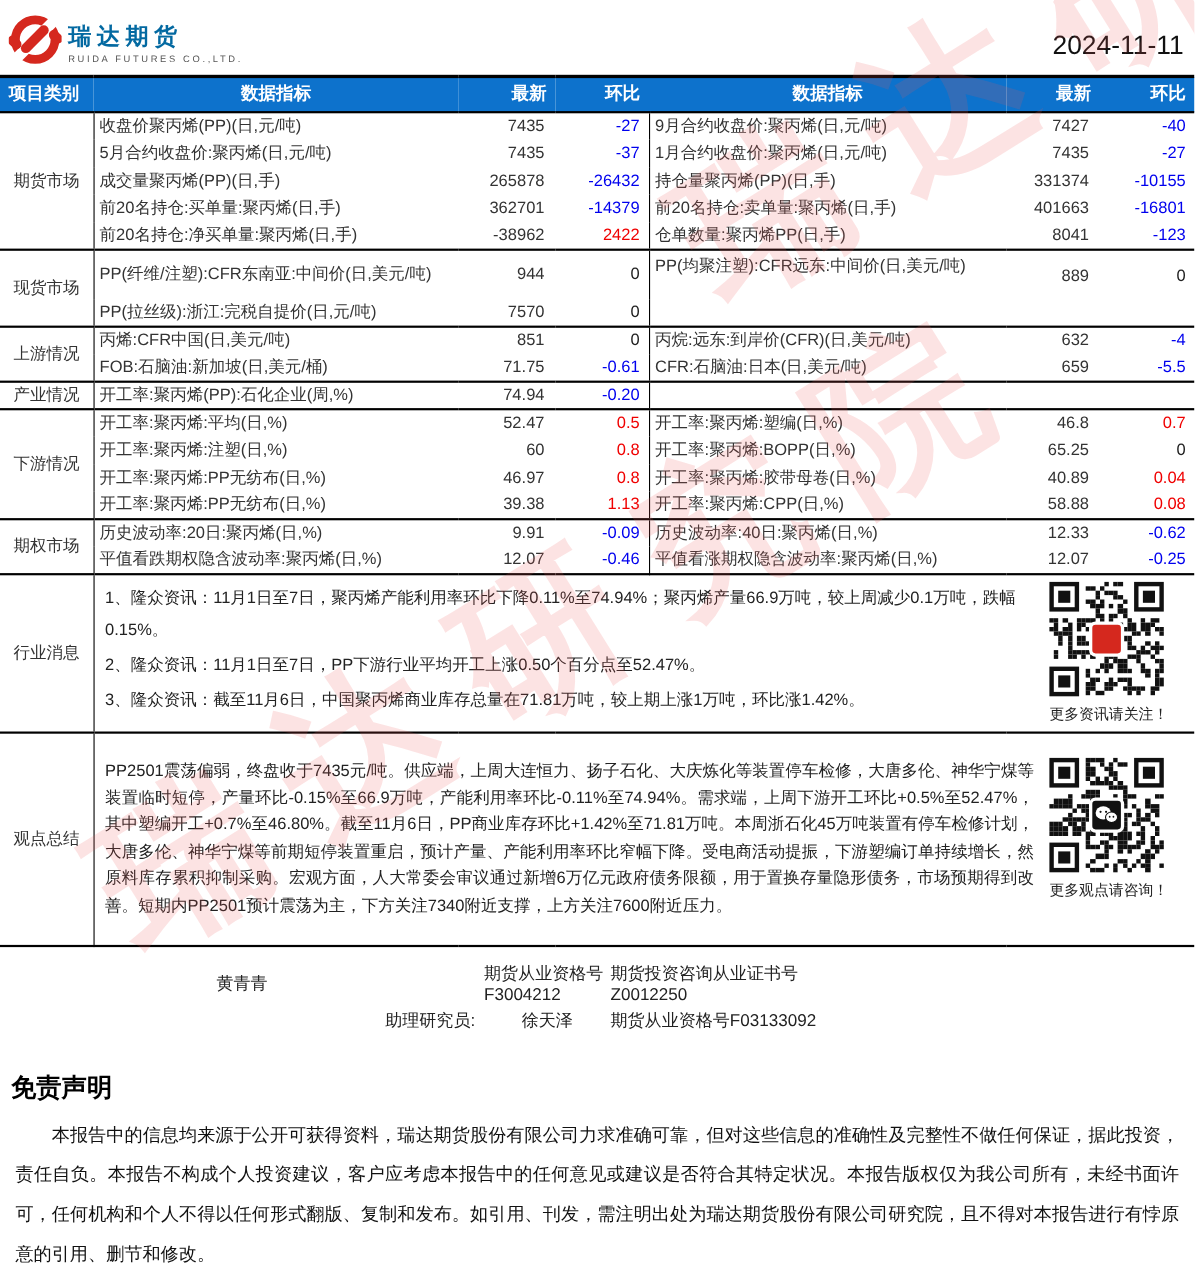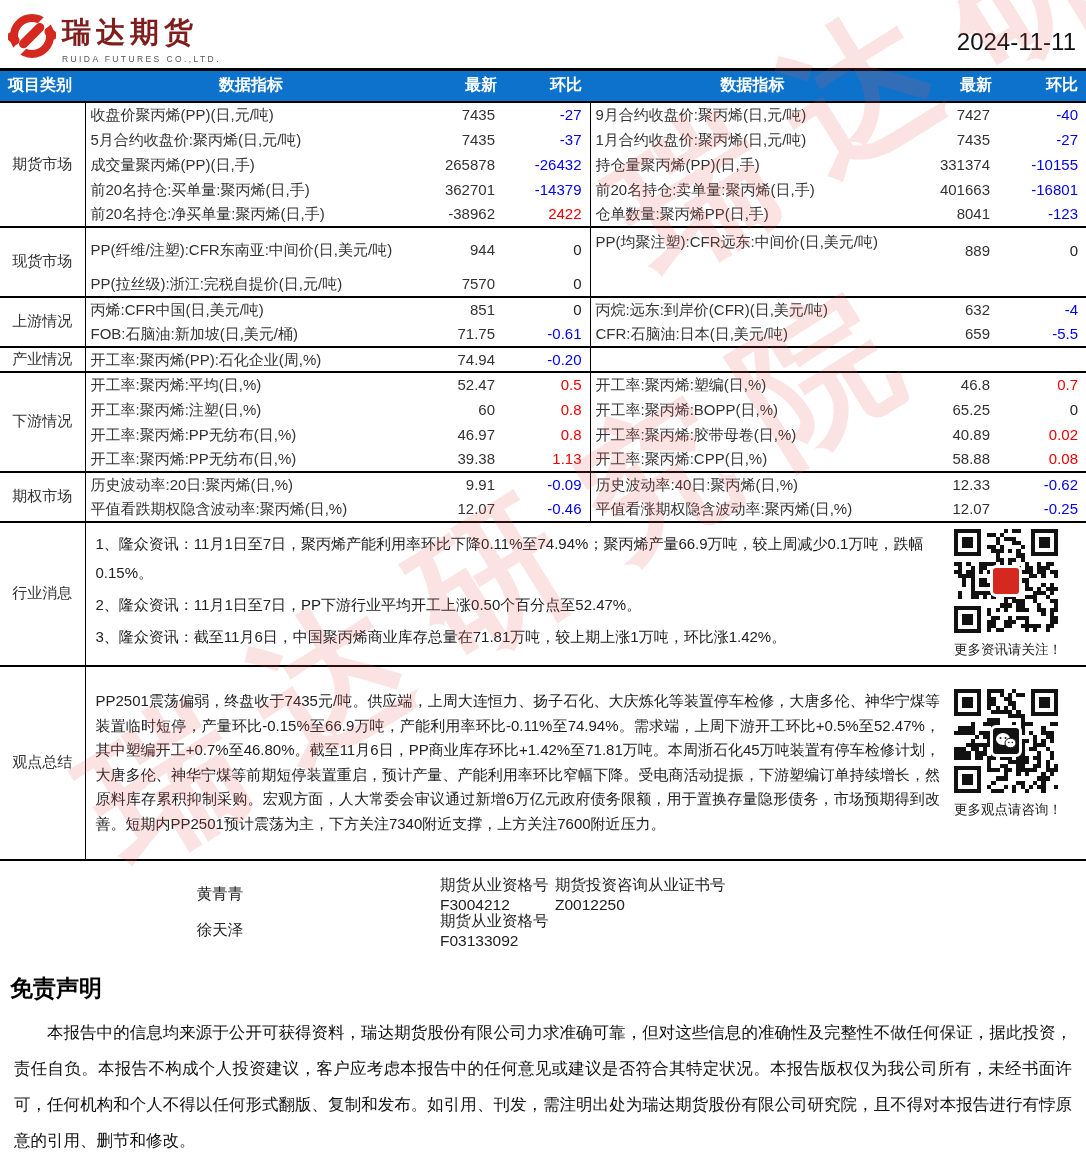--- a/index.html
+++ b/index.html
@@ -11,21 +11,21 @@
   .wm { position:absolute; z-index:3; pointer-events:none; font-size:150px; font-weight:bold;
         letter-spacing:42px; color:rgba(240,90,90,0.17); white-space:nowrap;
         font-family:"DejaVu Serif","Liberation Serif",serif; }
   .wm1 { top:-120px; left:560px; transform:rotate(-32deg); }
   .wm2 { top:470px; left:30px; transform:rotate(-32deg); }
 
   
   .hdr { position:relative; height:68px; }
   .brand { position:absolute; left:8px; top:12px; display:flex; align-items:center; }
   .brand-txt { margin-left:6px; }
-  .brand-cn { font-size:29px; font-weight:bold; letter-spacing:5px; color:#7f1d1d; }
+  .brand-cn { font-size:21px; font-weight:bold; letter-spacing:5px; color:#0369a1; }
   .brand-en { font-size:8.5px; letter-spacing:2.4px; color:#555; margin-top:1px; }
   .title { position:absolute; left:0; right:0; top:8px; text-align:center;
            font-size:36px; font-weight:bold; color:#000; letter-spacing:2px; }
   .date { position:absolute; right:10px; top:28px; font-size:24px; color:#111; }
 
   
   table.rpt { width:1086px; border-collapse:collapse; table-layout:fixed; position:relative; z-index:1;
               border-top:3px solid #000; border-bottom:2px solid #000; }
   table.rpt thead th { background:#0d72cc; color:#fff; font-size:16px; font-weight:bold;
                        height:32px; padding:0 8px; }
@@ -235,21 +235,21 @@
         <td class="lbl mid">开工率:聚丙烯:BOPP(日,%)</td>
         <td class="num">65.25</td>
         <td class="chg zero">0</td>
       </tr>
       <tr class="r">
         <td class="lbl">开工率:聚丙烯:PP无纺布(日,%)</td>
         <td class="num">46.97</td>
         <td class="chg pos">0.8</td>
         <td class="lbl mid">开工率:聚丙烯:胶带母卷(日,%)</td>
         <td class="num">40.89</td>
-        <td class="chg pos">0.02</td>
+        <td class="chg pos">0.04</td>
       </tr>
       <tr class="r">
         <td class="lbl">开工率:聚丙烯:PP无纺布(日,%)</td>
         <td class="num">39.38</td>
         <td class="chg pos">1.13</td>
         <td class="lbl mid">开工率:聚丙烯:CPP(日,%)</td>
         <td class="num">58.88</td>
         <td class="chg pos">0.08</td>
       </tr>
     </tbody>
@@ -750,20 +750,21 @@
   </table>
 
 
   <div class="res">
     <div class="res-row">
       <div class="res-name">黄青青</div>
       <div class="res-cert">期货从业资格号F3004212</div>
       <div class="res-cert">期货投资咨询从业证书号Z0012250</div>
     </div>
     <div class="res-row">
+      <div class="res-role">助理研究员:</div>
       <div class="res-name">徐天泽</div>
       <div class="res-cert">期货从业资格号F03133092</div>
       <div class="res-cert"></div>
     </div>
   </div>
 
   <div class="disc-title">免责声明</div>
   <div class="disc-text">本报告中的信息均来源于公开可获得资料，瑞达期货股份有限公司力求准确可靠，但对这些信息的准确性及完整性不做任何保证，据此投资，责任自负。本报告不构成个人投资建议，客户应考虑本报告中的任何意见或建议是否符合其特定状况。本报告版权仅为我公司所有，未经书面许可，任何机构和个人不得以任何形式翻版、复制和发布。如引用、刊发，需注明出处为瑞达期货股份有限公司研究院，且不得对本报告进行有悖原意的引用、删节和修改。</div>
 
 </div>

